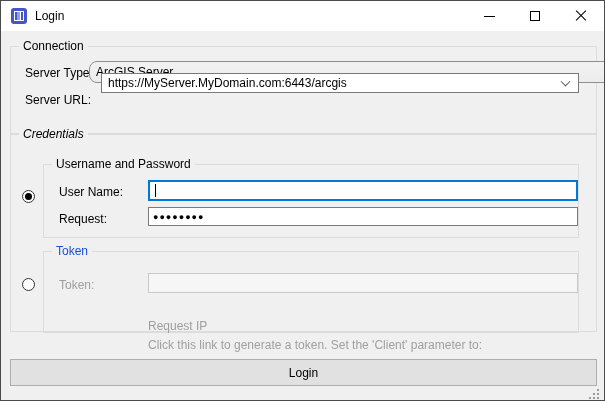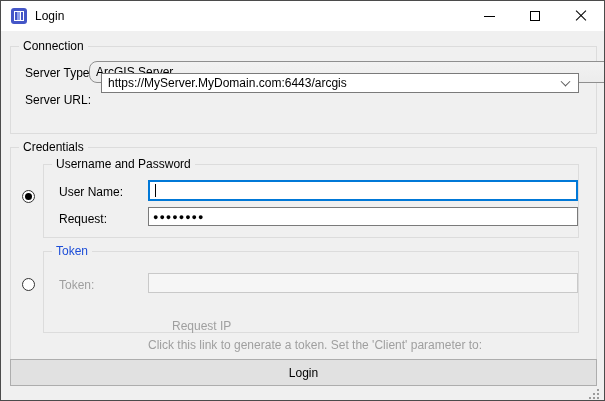--- a/index.html
+++ b/index.html
@@ -119,21 +119,21 @@
   <div class="combo" style="left:88px; top:60px; width:554px; height:22px;border-radius:8px;">
     <span>ArcGIS Server</span>
     <span class="chevron"></span>
   </div>
   <div class="label" style="left:24px; top:92px;">Server URL:</div>
   <div class="combo editable" style="left:100px; top:72px; width:478px; height:20px;">
     <span>https://MyServer.MyDomain.com:6443/arcgis</span>
     <span class="chevron"></span>
   </div>
 
-  <div class="groupbox" style="left:9px; top:146px; width:587px; height:226px;">
+  <div class="groupbox" style="left:9px; top:133px; width:587px; height:198px;font-style:italic;">
     <div class="caption">Credentials</div>
   </div>
 
   <div class="radio checked" style="left:21px; top:189px;"></div>
   <div class="groupbox" style="left:42px; top:163px; width:536px; height:74px;">
     <div class="caption">Username and Password</div>
   </div>
   <div class="label" style="left:58px; top:184px;">User Name:</div>
   <div class="textfield focused" style="left:147px; top:179px; width:430px; height:21px;">
     <span></span>
@@ -146,21 +146,21 @@
 
   <div class="radio" style="left:21px; top:277px;"></div>
   <div class="groupbox" style="left:42px; top:250px; width:536px; height:82px;">
     <div class="caption disabled">Token</div>
   </div>
   <div class="label disabled" style="left:58px; top:277px;">Token:</div>
   <div class="textfield disabled" style="left:147px; top:272px; width:430px; height:20px;">
     <span></span>
   </div>
   <div class="label disabled" style="left:147px; top:298px;margin-top:39px;">Click this link to generate a token. Set the 'Client' parameter to:</div>
-  <div class="label disabled" style="left:147px; top:318px;margin-left:24px;">Request IP</div>
+  <div class="label disabled" style="left:147px; top:318px;">Request IP</div>
 
   <div class="btn" style="left:9px; top:358px; width:587px; height:27px;">
     <span>Login</span>
   </div>
 
   <div>
     <div class="grip-dot" style="left:596px; top:388px;"></div>
     <div class="grip-dot" style="left:592px; top:392px;"></div>
     <div class="grip-dot" style="left:596px; top:392px;"></div>
     <div class="grip-dot" style="left:588px; top:396px;"></div>

